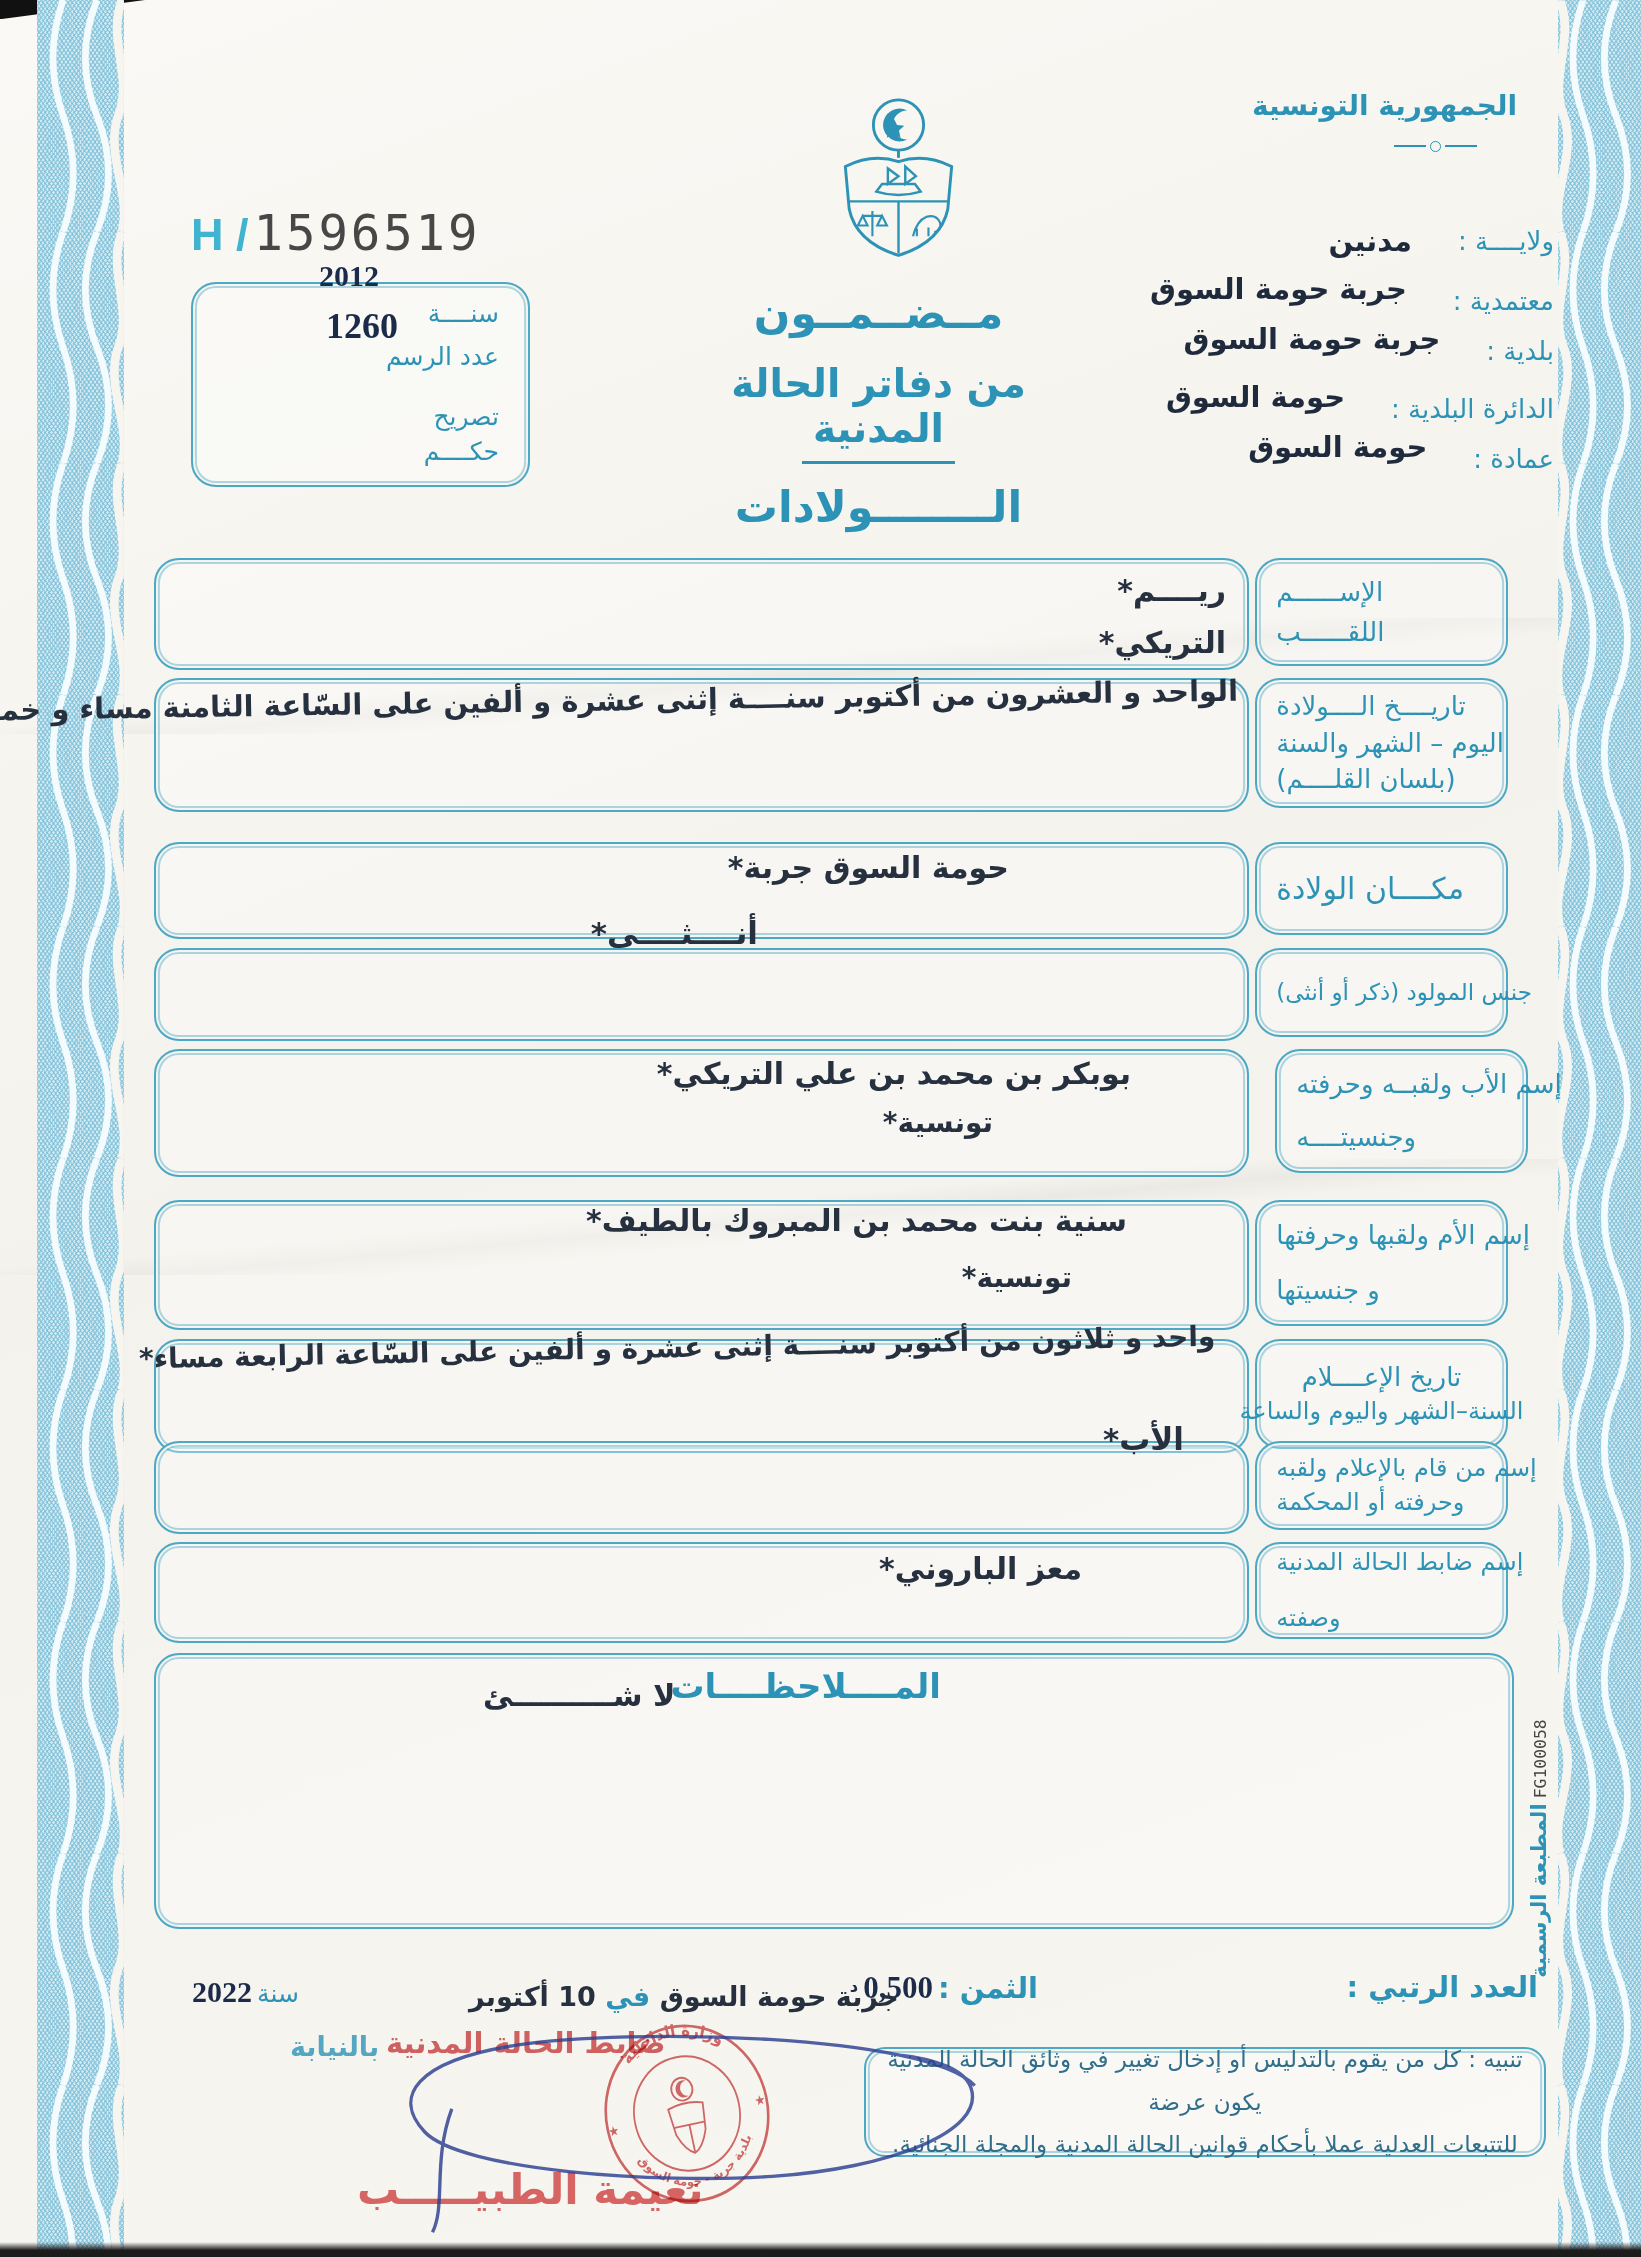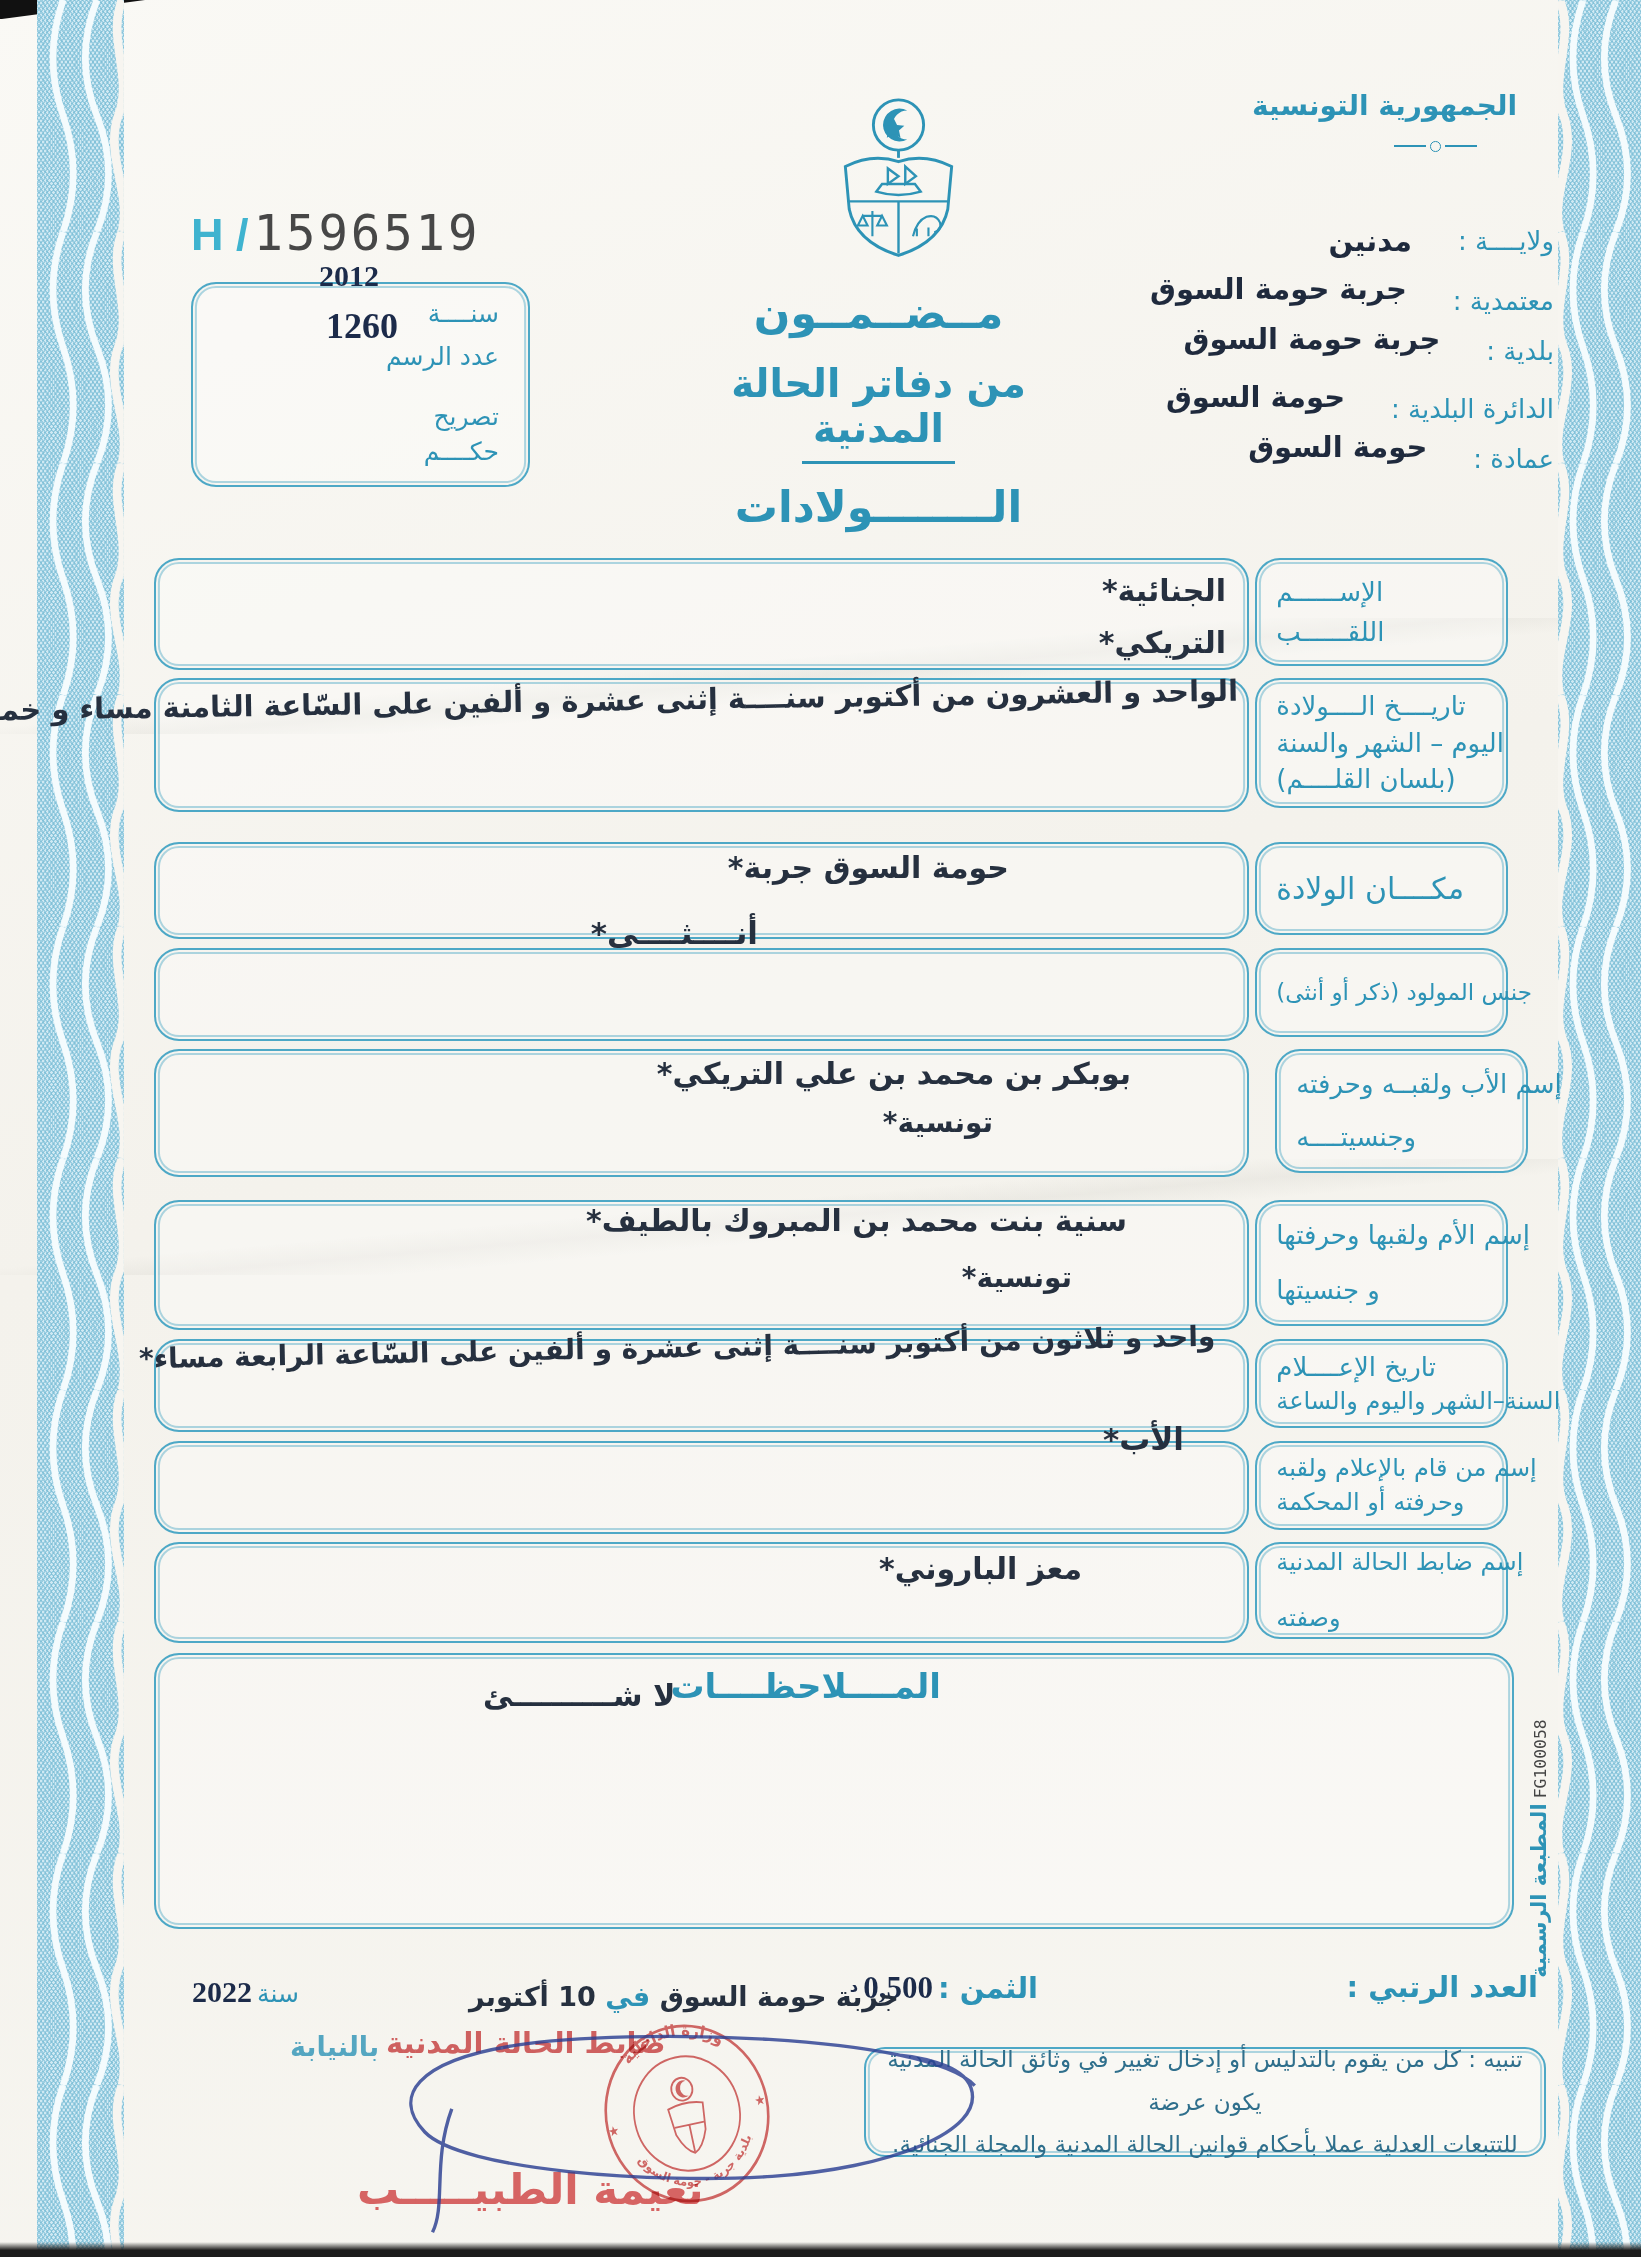--- a/index.html
+++ b/index.html
@@ -52,21 +52,21 @@
   .vbox{left:154px;width:1091px;}
   .lbox{left:1255px;width:253px;display:flex;flex-direction:column;justify-content:center;
     align-items:flex-end;padding:9.7px 19.3px;box-sizing:border-box;direction:rtl;}
   .lbl{color:#2d93b6;font-size:26px;text-align:right;line-height:1.4;white-space:nowrap;}
   .r1{top:558px;height:108px;} .lbox.r1{justify-content:space-evenly;}
   .r2{top:678px;height:130px;}
   .r3{top:842px;height:93px;}
   .r4{top:948px;height:89px;}
   .r5{top:1049px;height:124px;} .lbox.r5{justify-content:space-between;padding:15.4px 19.3px;margin-left:20px;}
   .r6{top:1200px;height:126px;} .lbox.r6{justify-content:space-between;padding:15.4px 19.3px;}
-  .r7{top:1339px;height:89px;}
+  .r7{top:1339px;height:110px;align-items:center;}
   .r8{top:1441px;height:89px;}
   .r9{top:1542px;height:97px;gap:22px;}
   .lbl.small{font-size:23px;} .lbl.med{font-size:24px;} .lbl.big{font-size:30px;}
   .val{position:absolute;direction:rtl;color:#26303f;font-weight:bold;white-space:nowrap;z-index:2;}
   .v-name{right:415px;top:565px;font-size:30px;line-height:52px;text-align:right;}
   .v-bdate{left:164px;width:1074px;top:682px;font-size:29px;text-align:right;transform:rotate(-0.9deg);}
   .v-place{right:632px;top:850px;font-size:30px;}
   .v-sex{right:883px;top:915px;font-size:31px;}
   .v-father1{right:510px;top:1056px;font-size:30px;}
   .v-father2{right:648px;top:1106px;font-size:28px;}
@@ -215,21 +215,21 @@
     <span class="a-lbl">عمادة :</span>
     <span class="a-val raise">حومة السوق</span>
   </div>
 
   <div class="box vbox r1"></div>
   <div class="box lbox r1">
     <div class="lbl">الإســــــم</div>
     <div class="lbl">اللقــــــب</div>
   </div>
   <div class="val v-name">
-    <div>الجنائية*</div>
+    <div>ريــــم*</div>
     <div>التريكي*</div>
   </div>
 
   <div class="box vbox r2"></div>
   <div class="box lbox r2">
     <div class="lbl">تاريــــخ الــــولادة</div>
     <div class="lbl">اليوم – الشهر والسنة</div>
     <div class="lbl">(بلسان القلــــم)</div>
   </div>
   <div class="val v-bdate">الواحد و العشرون من أكتوبر سنــــة إثنى عشرة و ألفين على السّاعة الثامنة مساء و خمسة عشر دقيقة*</div>

